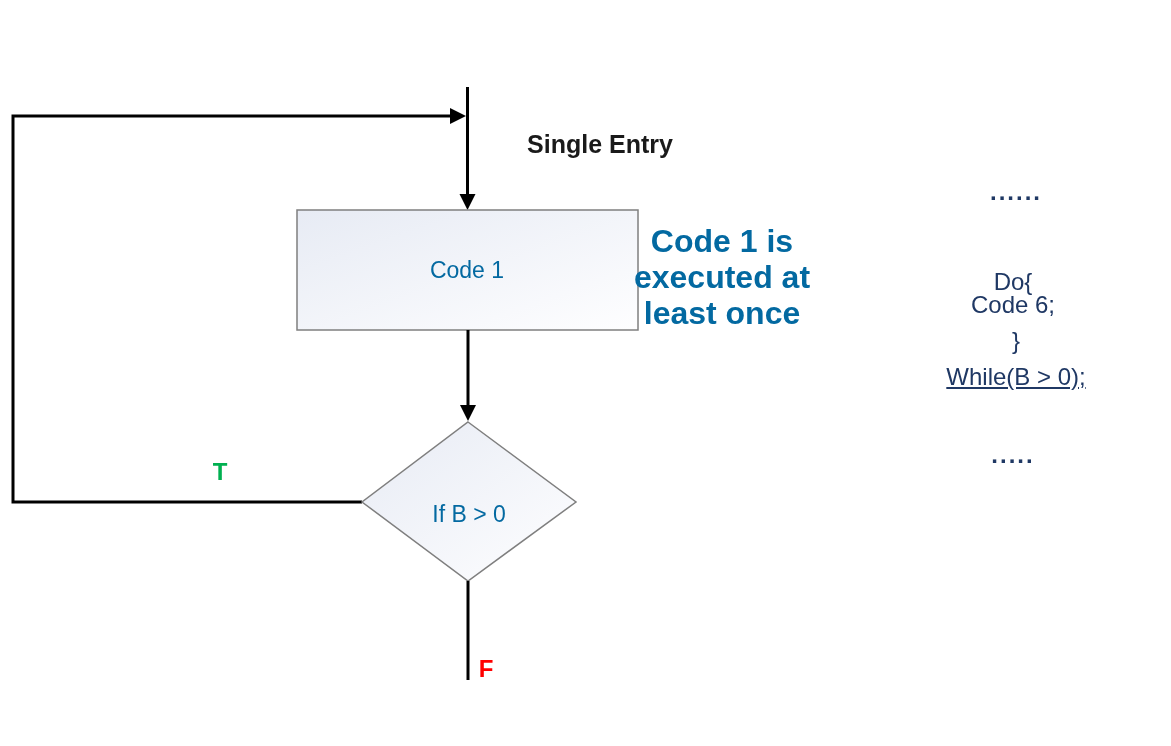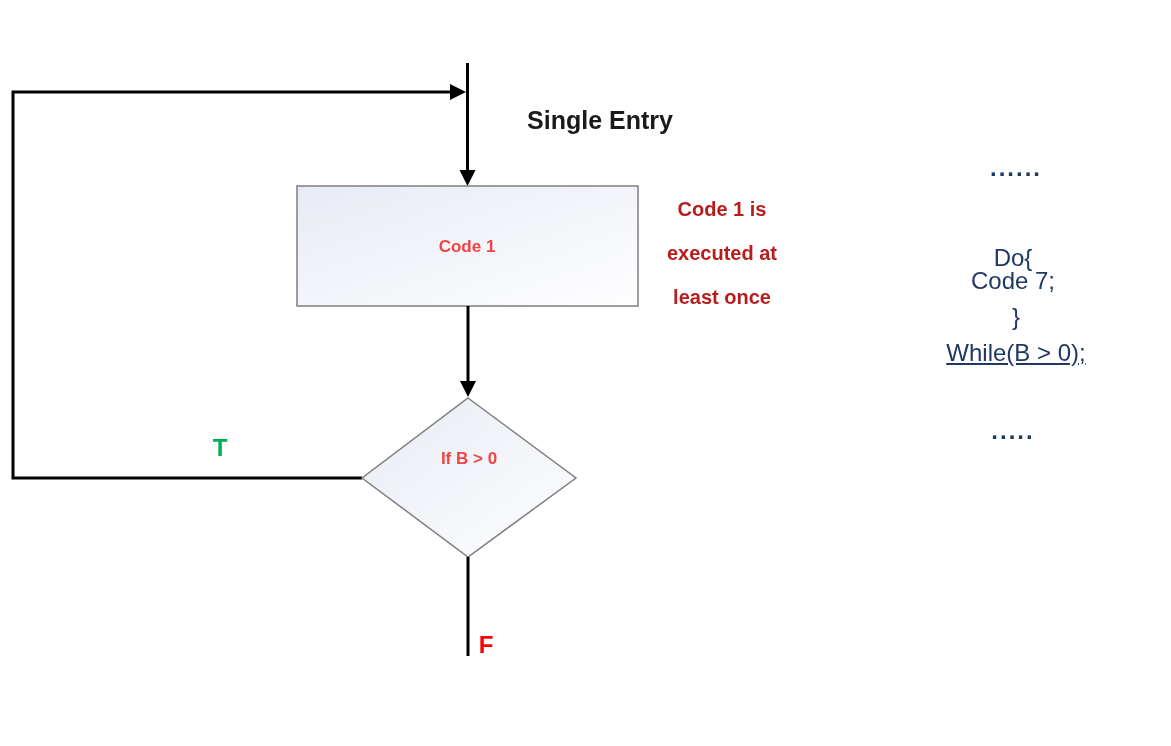--- a/index.html
+++ b/index.html
@@ -7,48 +7,49 @@
     padding: 0;
     background: #ffffff;
     font-family: "Liberation Sans", sans-serif;
   }
   #canvas {
     position: relative;
     width: 1171px;
     height: 656px;
     background: #ffffff;
     overflow: hidden;
+    margin-top: 24px;
   }
   #shape-layer {
     position: absolute;
     left: 0;
     top: 0;
   }
   .label {
     position: absolute;
     transform: translate(-50%, -50%);
     white-space: pre-line;
     text-align: center;
     line-height: 1.3;
   }
   .flow-title {
     font-size: 25px;
     font-weight: bold;
     color: #1a1a1a;
   }
   .shape-text {
-    font-size: 17px;
-    font-weight: bold;
-    color: #ef4444;
+    font-size: 23px;
+    font-weight: normal;
+    color: #0369a1;
   }
   .annotation {
-    font-size: 20px;
+    font-size: 32px;
     font-weight: bold;
-    color: #b91c1c;
-    line-height: 44px;
+    color: #0369a1;
+    line-height: 36px;
   }
   .branch-label {
     font-size: 24px;
     font-weight: bold;
   }
   .code-line {
     position: absolute;
     transform: translate(-50%, -50%);
     font-size: 24px;
     color: #1F3864;
@@ -91,29 +92,29 @@
   </svg>
 
   <div class="label flow-title" style="left:600px; top:120px;">Single Entry</div>
 
   <div class="label shape-text" style="left:467px; top:247px;">Code 1</div>
 
   <div class="label annotation" style="left:722px; top:253px;">Code 1 is
 executed at
 least once</div>
 
-  <div class="label shape-text" style="left:469px; top:459px;">If B &gt; 0</div>
+  <div class="label shape-text" style="left:469px; top:491px;">If B &gt; 0</div>
 
   <div class="label branch-label" style="left:220px; top:448px; color:#00B050;">T</div>
 
   <div class="label branch-label" style="left:486px; top:645px; color:#FF0000;">F</div>
 
 
   <div>
     <div class="code-line code-dots" style="left:1016px; top:168px;">......</div>
     <div class="code-line" style="left:1013px; top:258px;">Do{</div>
-    <div class="code-line" style="left:1013px; top:281px;">Code 7;</div>
+    <div class="code-line" style="left:1013px; top:281px;">Code 6;</div>
     <div class="code-line" style="left:1016px; top:317px;">}</div>
     <div class="code-line" style="left:1016px; top:353px;text-decoration:underline;">While(B &gt; 0);</div>
     <div class="code-line code-dots" style="left:1013px; top:431px;">.....</div>
   </div>
 
 </div>
 
 </body></html>

